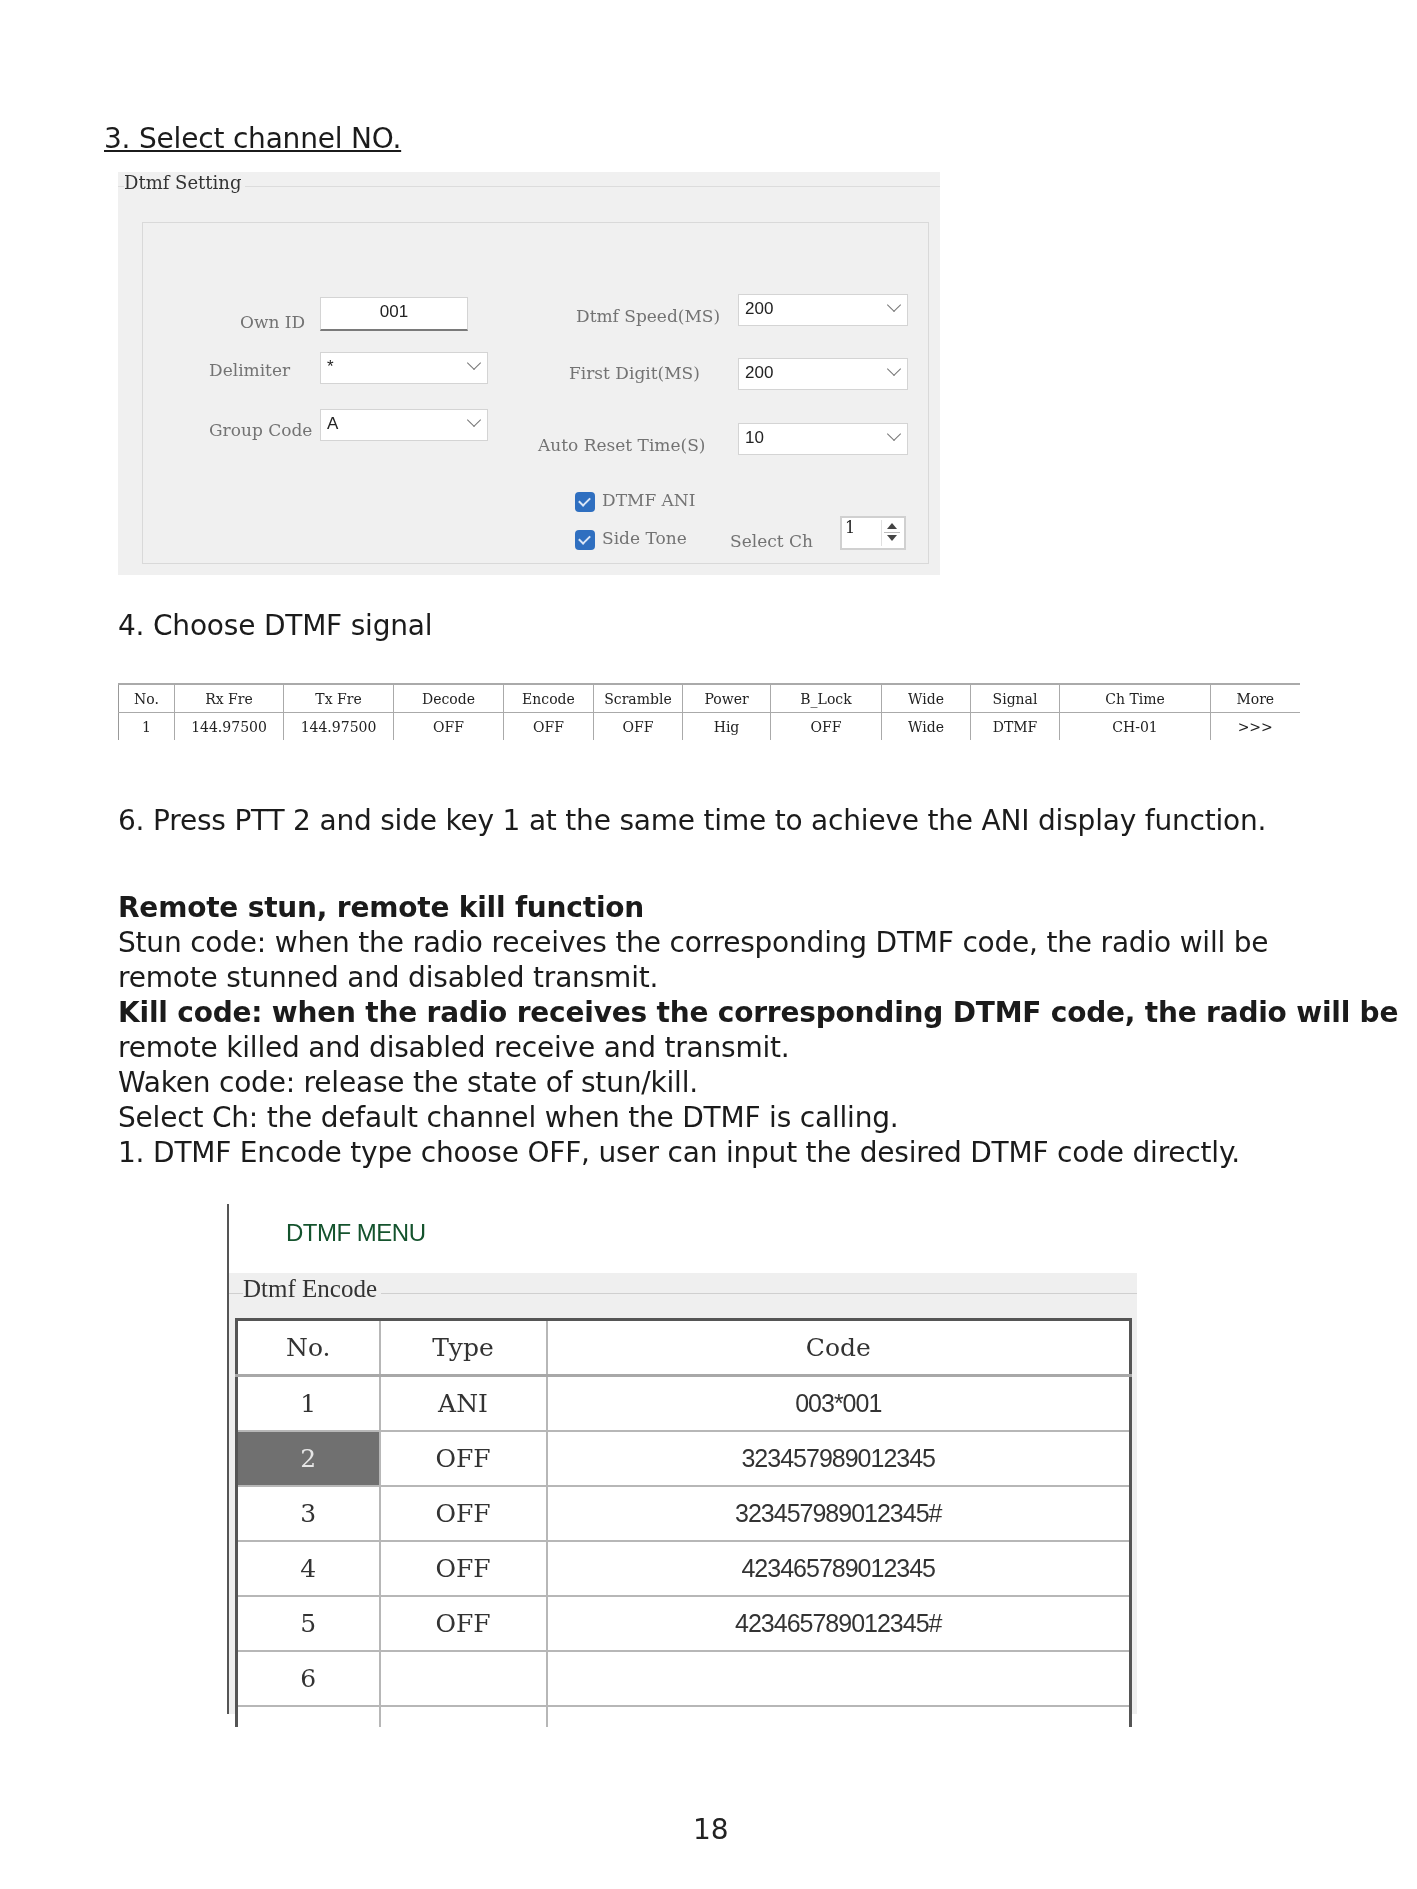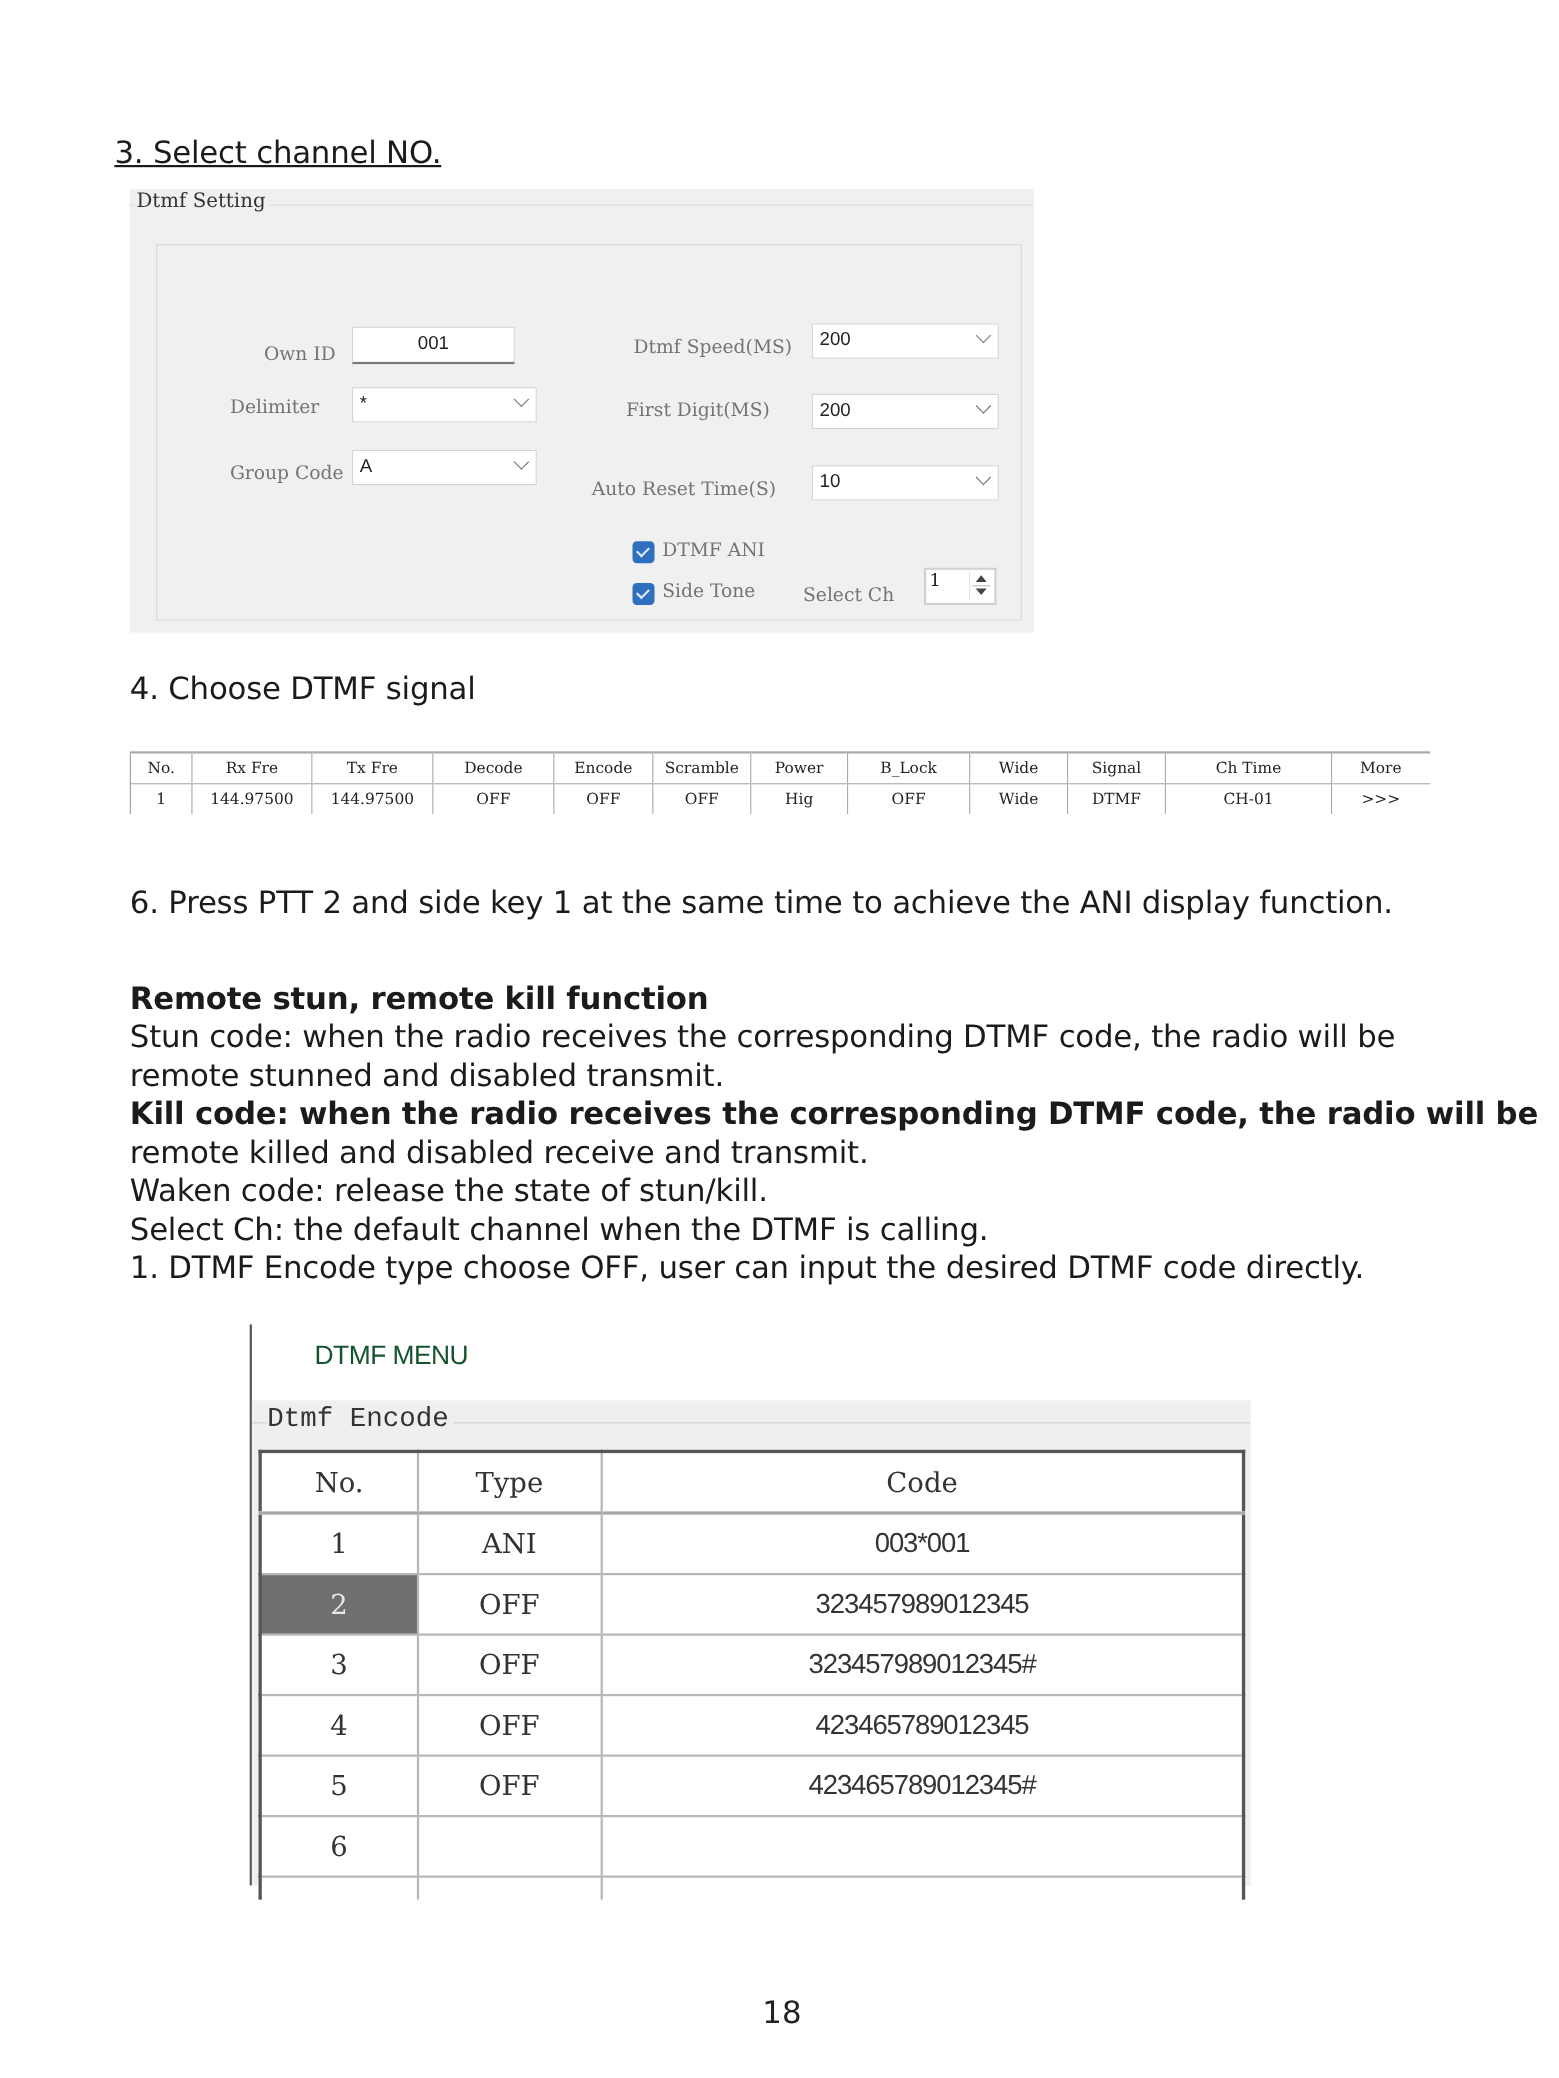--- a/index.html
+++ b/index.html
@@ -38,21 +38,21 @@
     #channel-table th, #channel-table td { border-left: 1px solid #aaa; height: 27px; padding: 0; text-align: center; font-weight: normal; }
     #channel-table th { border-top: 2px solid #aaa; border-bottom: 1px solid #aaa; }
     #channel-table tr th:first-child, #channel-table tr td:first-child { border-left: 1px solid #999; }
 
     
     #menu-left-rule { left: 227px; top: 1204px; width: 2px; height: 510px; background: #555; }
     #menu-title { left: 286px; top: 1219px; font-family: "Liberation Sans", sans-serif; font-size: 24px; color: #14532d; letter-spacing: -0.5px; }
     #encode-panel { left: 229px; top: 1273px; width: 908px; height: 441px; background: #efefef; }
     #encode-panel .group-line { position: absolute; left: 0; right: 0; top: 20px; border-top: 1px solid #cfcfcf; }
     #encode-panel .group-title { position: absolute; left: 14px; top: 2px; padding-right: 4px; background: #efefef;
-      font-family: Liberation Mono, monospace; font-size: 25px; color: #333; }
+      font-family: Liberation Serif, serif; font-size: 25px; color: #333; }
     #encode-table { position: absolute; left: 6px; top: 45px; width: 897px; border-collapse: collapse;
       border: 3px solid #555; border-bottom: none; background: #fff; font-family: "DejaVu Serif", serif; font-size: 25px; color: #333; }
     #encode-table th, #encode-table td { height: 53px; border: 2px solid #b7b7b7; text-align: center; font-weight: normal; padding: 0; }
     #encode-table th { border-bottom: 3px solid #a8a8a8; }
     #encode-table td.selected { background: #707070; color: #e6e6e6; }
     #encode-table tr.cut td { height: 20px; border-bottom: none; }
     #encode-table td.code { font-family: "Liberation Sans", sans-serif; letter-spacing: -1px; }
 
     #page-number { left: 693px; top: 1813px; font-family: "DejaVu Sans", sans-serif; font-size: 28px; color: #222; }
   </style>

